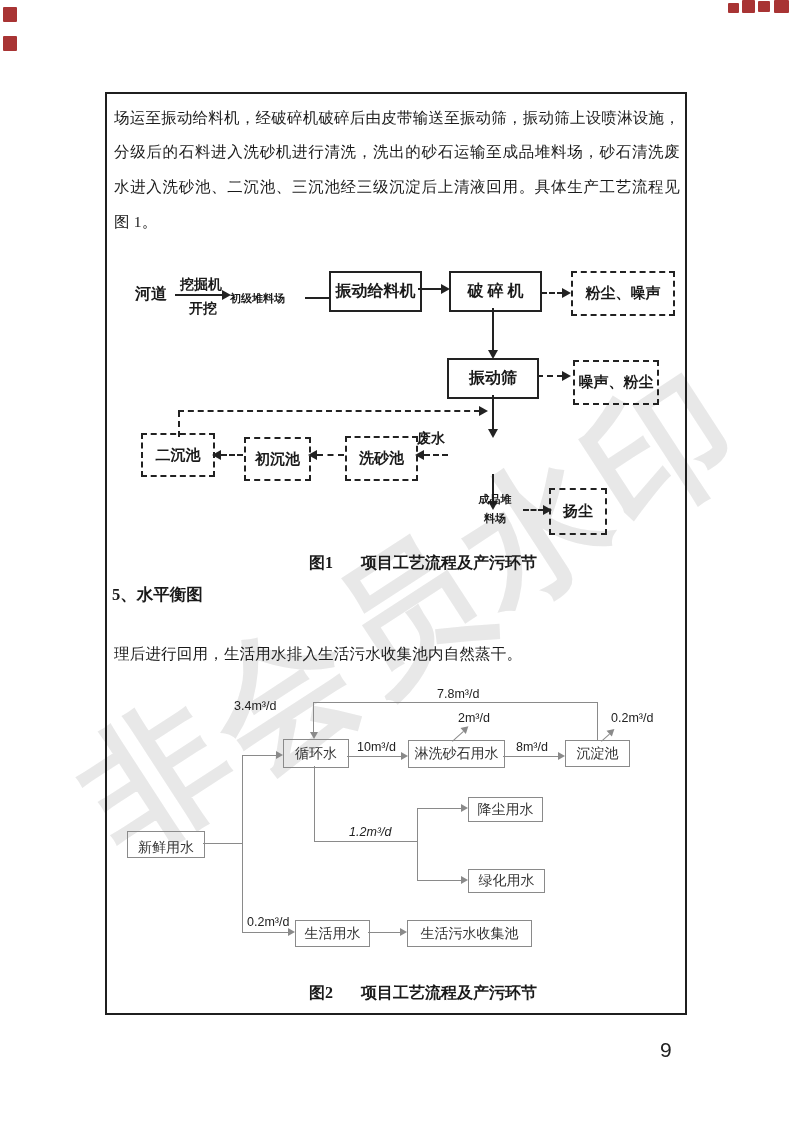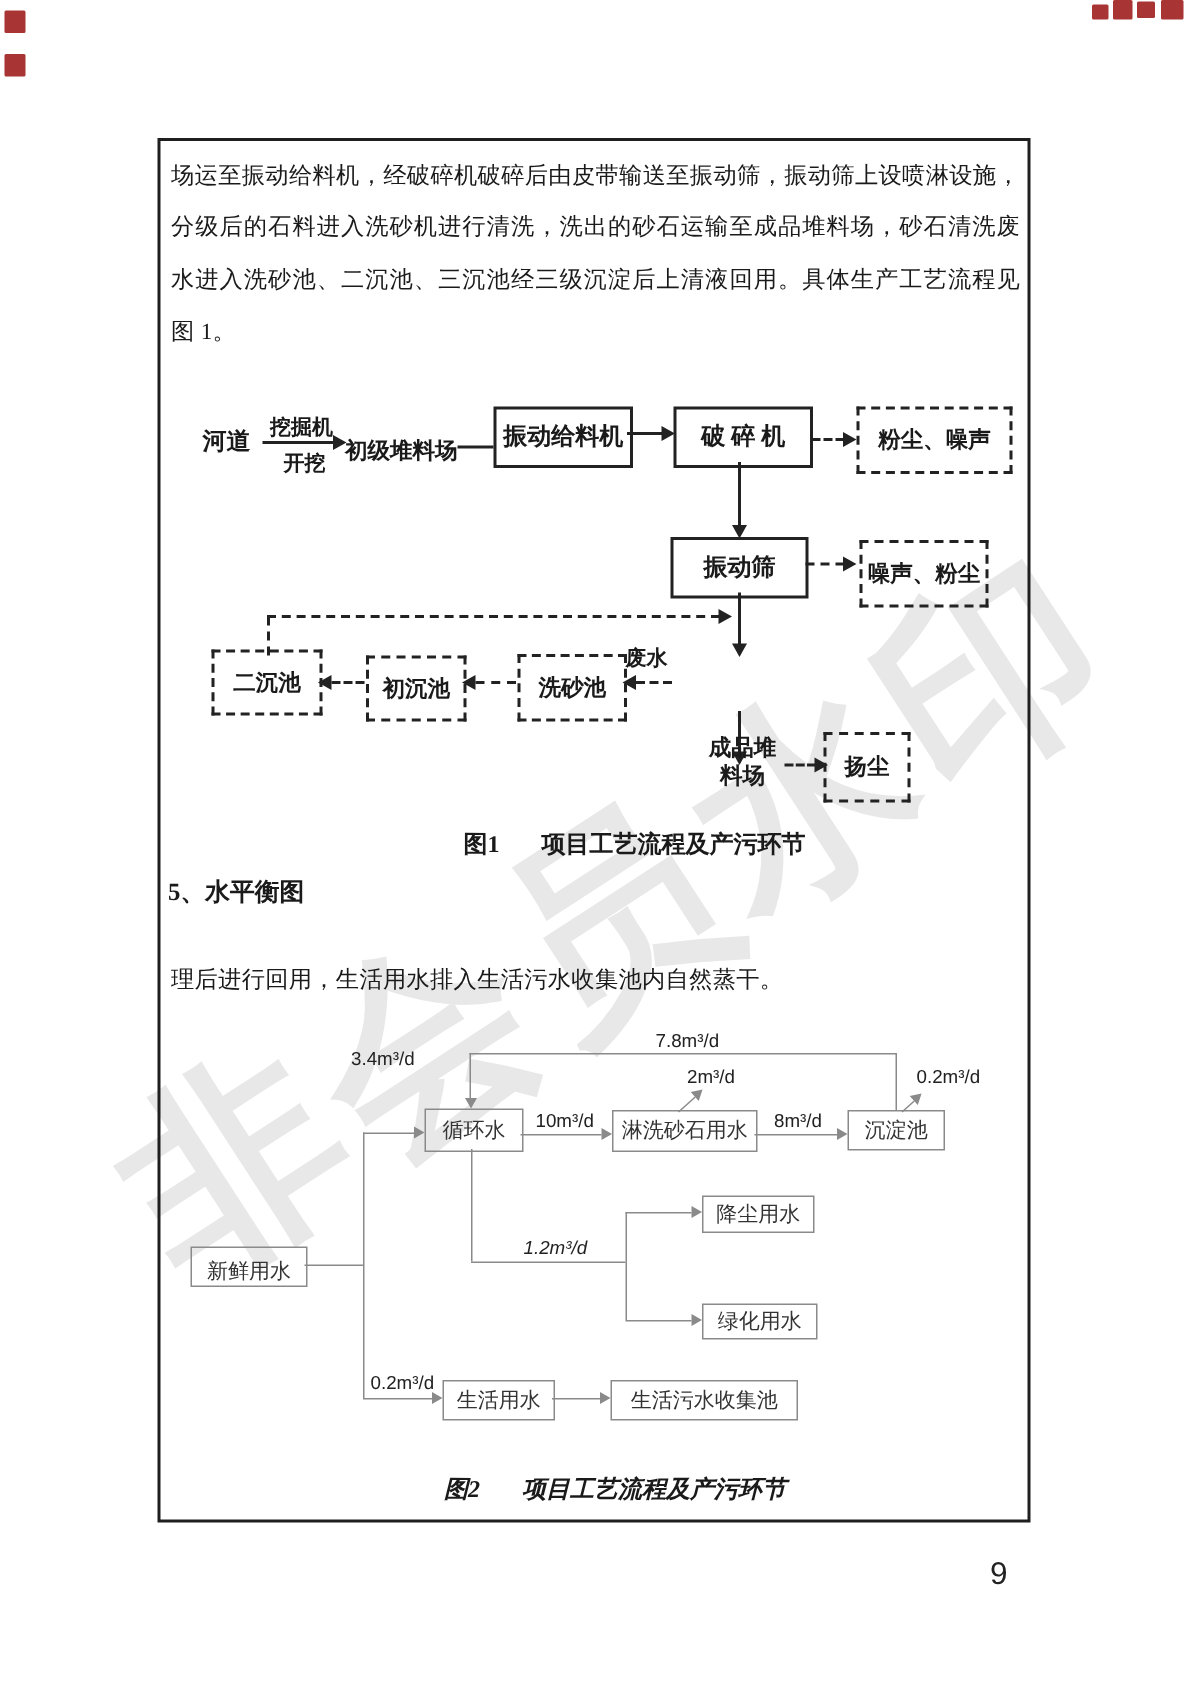--- a/index.html
+++ b/index.html
@@ -17,21 +17,21 @@
   .content{position:absolute;left:0;top:0;width:793px;height:896px;z-index:2;}
   
   .pline{position:absolute;left:114px;width:566px;font-size:15.5px;line-height:34px;
          white-space:nowrap;letter-spacing:0.2px;}
   .pline.just{white-space:normal;text-align:justify;text-align-last:justify;}
   .heading{position:absolute;font-weight:bold;font-size:16.5px;white-space:nowrap;}
   .caption{position:absolute;font-weight:bold;font-size:16px;white-space:nowrap;}
   .cap-title{margin-left:28px;}
   
   .t{position:absolute;white-space:nowrap;}
-  .f1t{font-weight:bold;font-size:15px;}
+  .f1t{font-weight:bold;font-size:11px;}
   .hl{position:absolute;height:2px;background:#222;}
   .vl{position:absolute;width:2px;background:#222;}
   .hd{position:absolute;height:0;border-top:2px dashed #222;}
   .vd{position:absolute;width:0;border-left:2px dashed #222;}
   .box1{position:absolute;border:2px solid #222;display:flex;align-items:center;
         justify-content:center;font-weight:bold;font-size:16px;}
   .box1.thick{border-width:3px;}
   .dbox1{position:absolute;border:2px dashed #222;display:flex;align-items:center;
          justify-content:center;font-weight:bold;font-size:15px;}
   .tri-r{position:absolute;width:0;height:0;border:5px solid transparent;border-right:0;border-left:9px solid #222;}
@@ -230,20 +230,20 @@
 
     <div class="box2" style="left:295px;top:920px;width:73px;height:25px;">
       <span>生活用水</span>
     </div>
     <div class="hl2" style="left:368px;top:932px;width:33px;"></div>
     <div class="tri2-r" style="left:400px;top:928px;"></div>
     <div class="box2" style="left:407px;top:920px;width:123px;height:25px;">
       <span>生活污水收集池</span>
     </div>
 
-    <div class="caption" style="left:296px;top:983px;font-style:italic;">
+    <div class="caption" style="left:309px;top:983px;">
       <span>图2</span><span class="cap-title">项目工艺流程及产污环节</span>
     </div>
 
     <div class="pagenum" style="left:660px;top:1038px;">9</div>
 
   </div>
 </div>
 
 </body></html>

